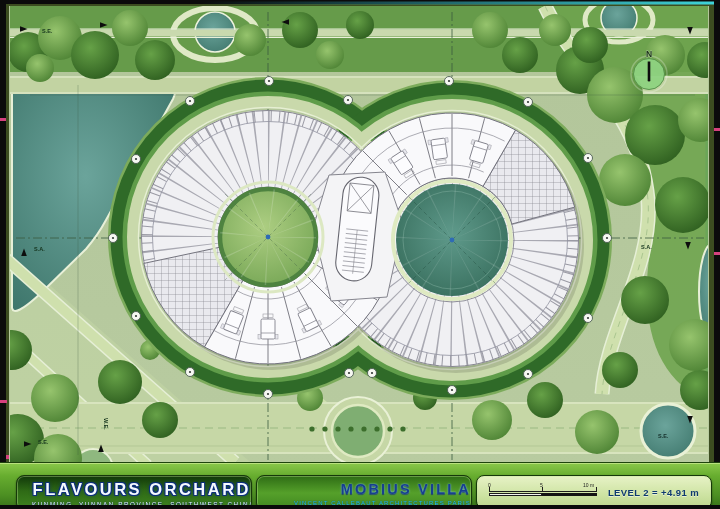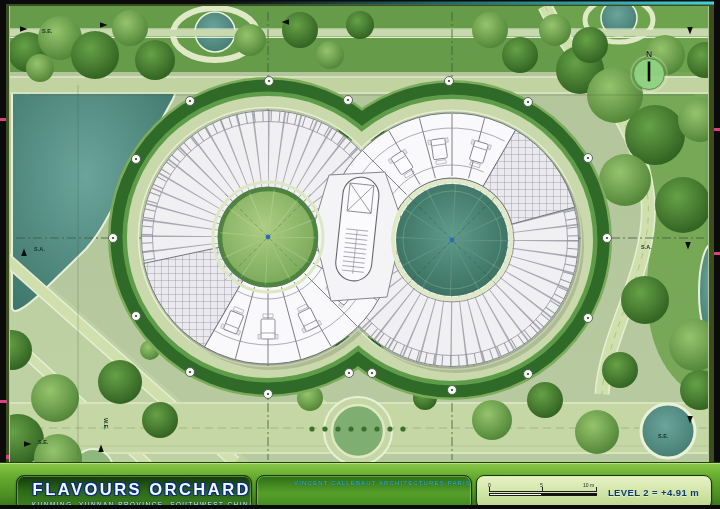--- a/index.html
+++ b/index.html
@@ -384,20 +384,21 @@
     </g>
   </g>
 </svg>
 
 <div class="titlebar">
   <div class="tb-box tb-left">
     <div class="proj-title">FLAVOURS ORCHARD</div>
     <div class="proj-sub">KUNMING, YUNNAN PROVINCE, SOUTHWEST CHINA</div>
   </div>
   <div class="tb-box tb-center">
+    <div class="drw-title">MOBIUS VILLA</div>
     <div class="drw-sub">VINCENT CALLEBAUT ARCHITECTURES PARIS</div>
   </div>
   <div class="tb-box tb-right">
     <div class="scalebar">
       <div class="sb-lab" style="left:-1px">0</div>
       <div class="sb-lab" style="left:51px">5</div>
       <div class="sb-lab" style="left:94px">10 m</div>
       <div class="sb-line"></div>
       <div class="sb-tick" style="left:0"></div>
       <div class="sb-tick" style="left:53px"></div>

